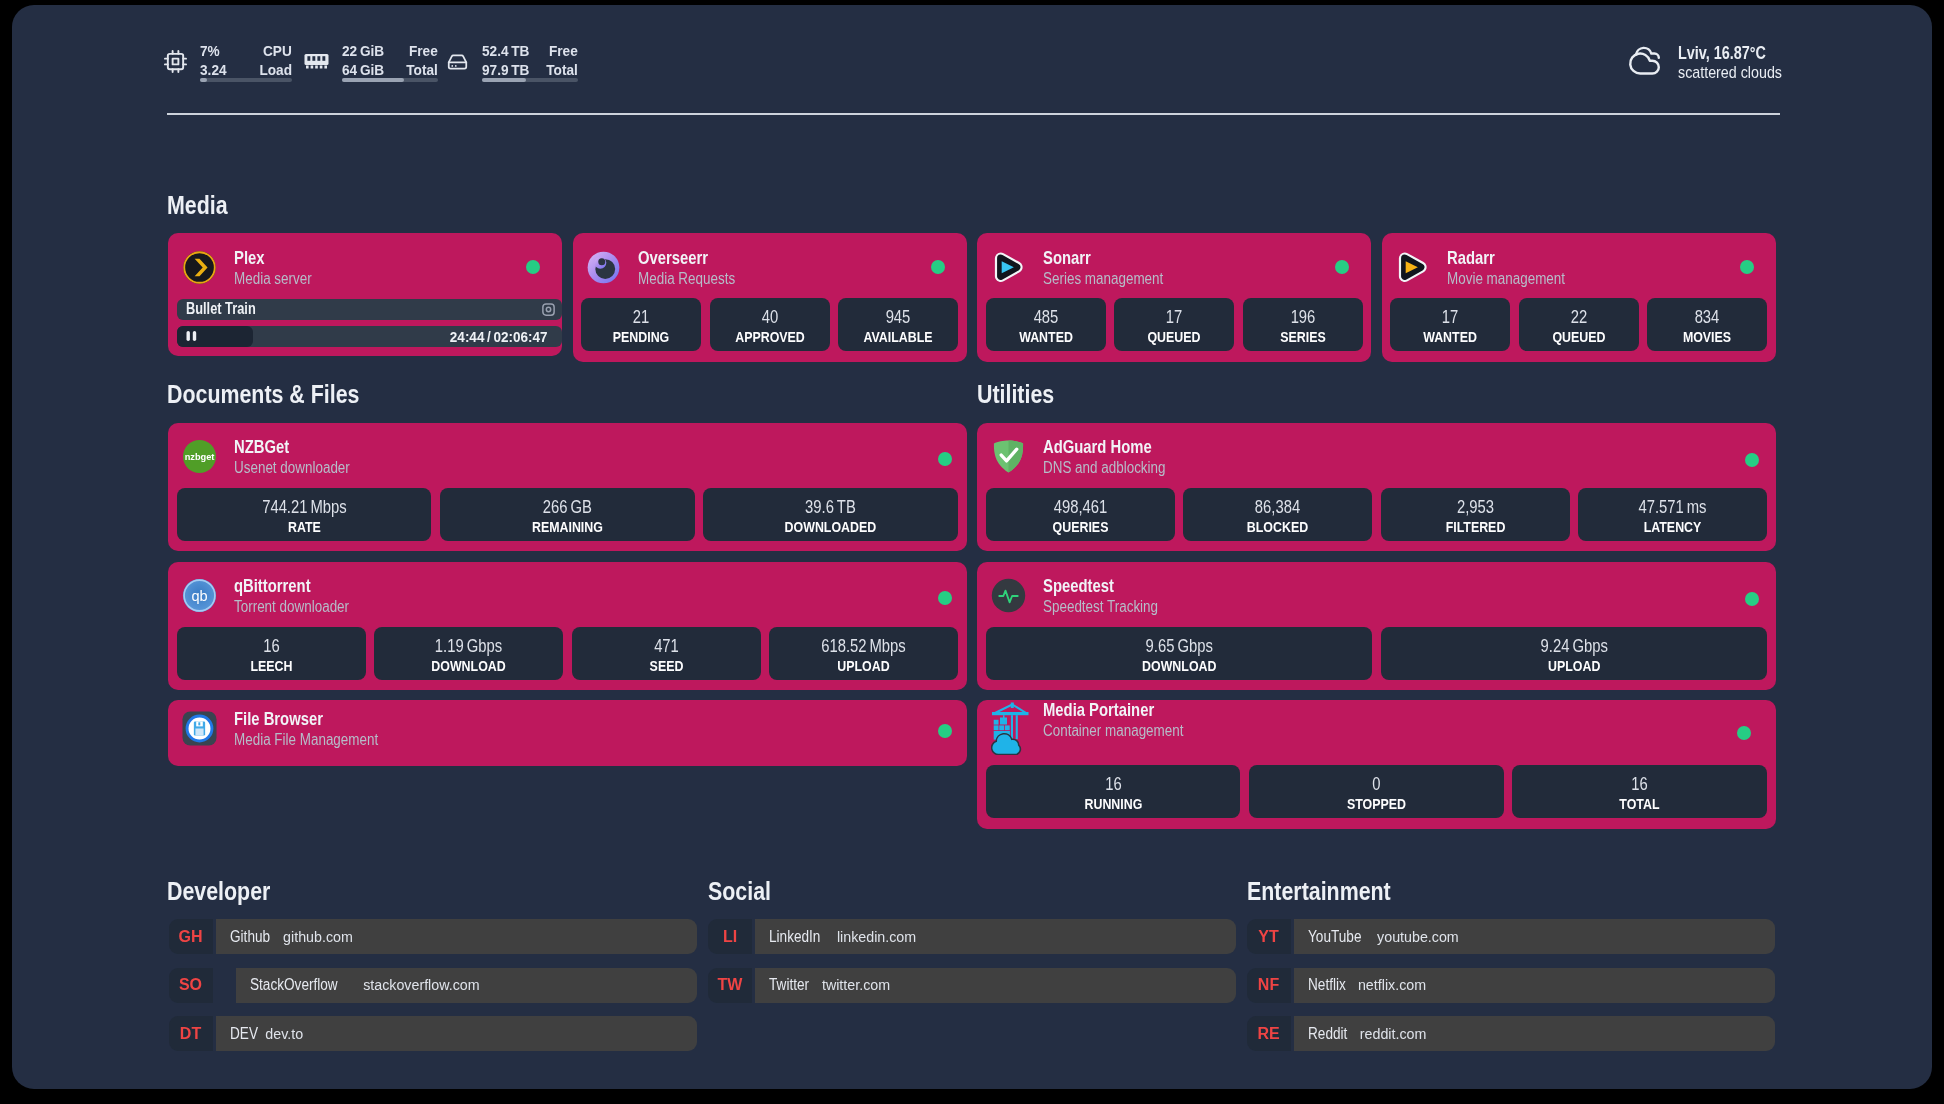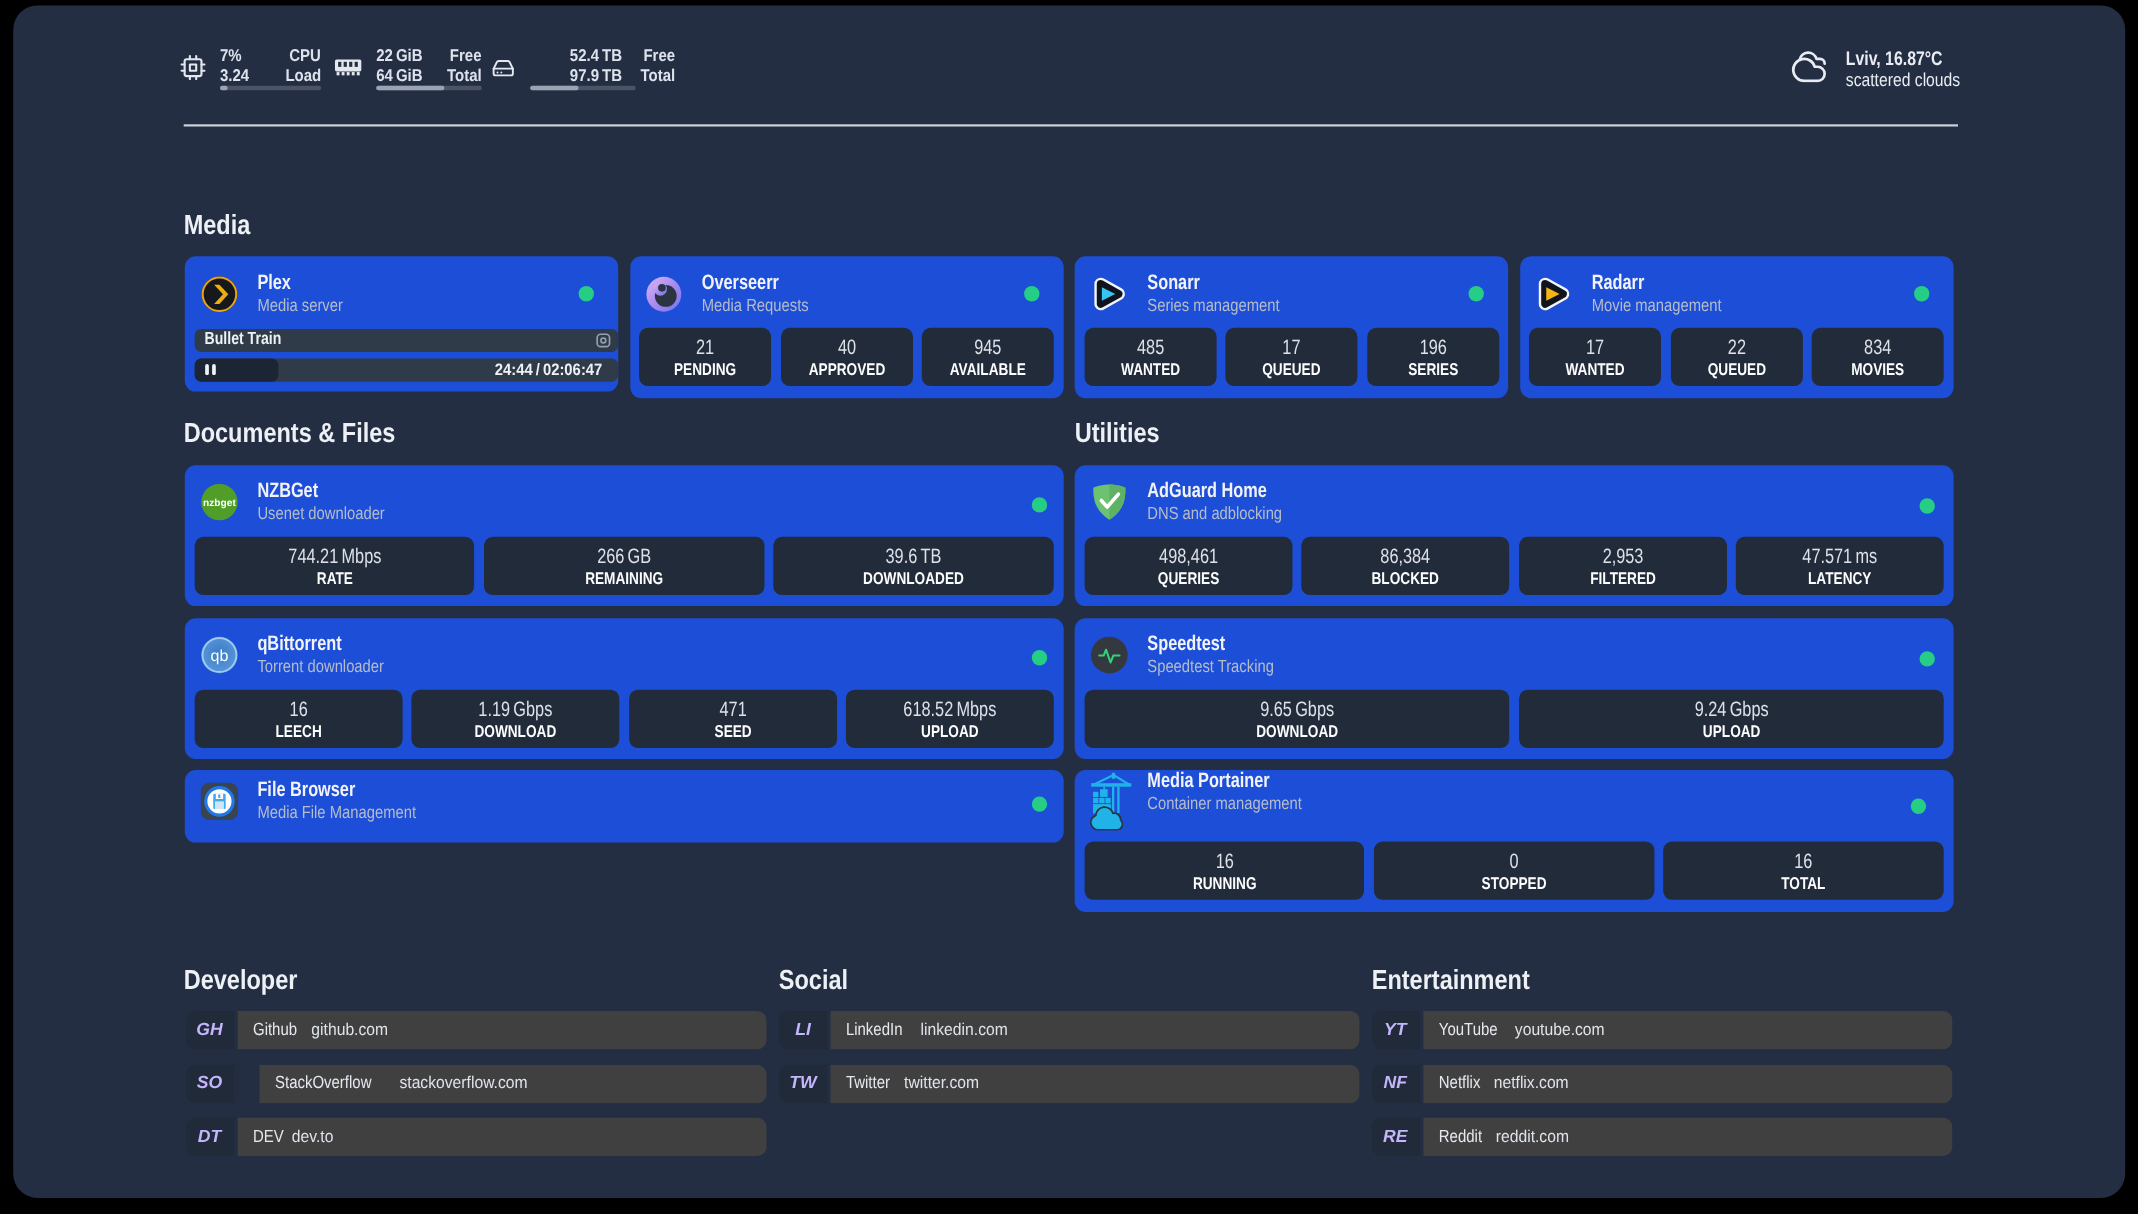--- a/index.html
+++ b/index.html
@@ -28,21 +28,21 @@
 
   .weather { position:absolute; left:1666px; top:39px; color:#e9edf3; }
   .weather .l1 { font-size:18px; font-weight:bold; height:19px; line-height:19px; transform:scaleX(0.8); transform-origin:left; white-space:nowrap; }
   .weather .l2 { font-size:17px; height:17px; line-height:17px; margin-top:1px; transform:scaleX(0.84); transform-origin:left; white-space:nowrap; }
 
   .hr { position:absolute; left:155px; top:108px; width:1613px; height:2px; background:#ccd2db; }
 
   
   h2 { position:absolute; color:#edf0f5; font-size:25px; font-weight:bold; line-height:26px; transform:scaleX(0.855); transform-origin:left top; white-space:nowrap; }
 
-  .card { position:absolute; background:#1d4ed8; border-radius:10px; }
+  .card { position:absolute; background:#be185d; border-radius:10px; }
   .chead { position:absolute; left:13.5px; top:16.5px; display:flex; }
   .icon35 { width:35px; height:35px; flex:0 0 35px; }
   .ct { margin-left:17px; }
   .ct .t { font-size:19px; font-weight:bold; color:#f1f3f7; height:20px; line-height:20px; margin-top:-2px; transform:scaleX(0.78); transform-origin:left; white-space:nowrap; }
   .ct .s { font-size:16px; color:#b6bdc9; height:17px; line-height:17px; margin-top:2px; transform:scaleX(0.84); transform-origin:left; white-space:nowrap; }
   .dot { position:absolute; width:14px; height:14px; border-radius:50%; background:#26cd84; top:27px; right:22px; }
 
   .stats { position:absolute; left:8.5px; right:8.5px; top:65px; height:53px; display:flex; gap:8.5px; }
   .sbox { flex:1; background:#222b3a; border-radius:8px; text-align:center; padding-top:8px; }
   .sbox .n { font-size:19px; color:#dde1e9; height:21px; line-height:21px; transform:scaleX(0.78); white-space:nowrap; }
@@ -52,22 +52,22 @@
   .prow { position:absolute; left:9px; width:384.5px; background:#303b49; border-radius:6px; }
   .ptitle { top:66px; height:20.5px; }
   .ptitle { padding-left:9px; }
   .ptitle .tt { font-size:16px; font-weight:bold; color:#eef1f5; line-height:20.5px; transform:scaleX(0.8); transform-origin:left; }
   .pplayer { top:92.5px; height:21px;padding-left:13px; }
   .pfill { position:absolute; left:0; top:0; bottom:0; width:76px; background:#1c2533; border-radius:6px; }
   .ptime { position:absolute; right:14px; top:0; line-height:21px; font-size:15px; font-weight:bold; color:#eef1f5; transform:scaleX(0.9); transform-origin:right; }
 
   
   .lrow { position:absolute; height:35px; border-radius:9px; overflow:hidden; display:flex; }
-  .lab { width:47px; background:#202a39; color:#c4b5fd; font-size:16px; font-weight:bold;
-    display:flex; align-items:center; justify-content:center; border-right:3px solid #242e43;font-style:italic; }
+  .lab { width:47px; background:#202a39; color:#ef4444; font-size:16px; font-weight:bold;
+    display:flex; align-items:center; justify-content:center; border-right:3px solid #242e43; }
   .lbar { flex:1; background:#404040; display:flex; align-items:center; 
     padding:0 8px 0 14px; color:#e6e9ef; font-size:16px; }
   .lbar span:first-child { transform:scaleX(0.85); transform-origin:left; }
   .lbar .dom { font-size:15.5px; color:#dfe3ea; transform:scaleX(0.92) !important; transform-origin:right !important; }
 </style>
 </head>
 <body>
 <div class="window">
 
   <svg class="abs" style="left:152px; top:45px;" width="23" height="23" viewBox="0 0 24 24" fill="none" stroke="#e3e7ee" stroke-width="2" stroke-linecap="round" stroke-linejoin="round">
@@ -127,21 +127,21 @@
   <div class="bar" style="left:330px; top:72.5px; width:96px;">
       <i style="width:65%"></i>
     </div>
 
   <svg class="abs" style="left:434px; top:46px;" width="23" height="21" viewBox="0 0 24 24" fill="none" stroke="#e3e7ee" stroke-width="2" stroke-linecap="round" stroke-linejoin="round">
     <line x1="22" y1="13" x2="2" y2="13"></line>
     <path d="M5.45 6.11 2 13v5a2 2 0 0 0 2 2h16a2 2 0 0 0 2-2v-5l-3.45-6.89A2 2 0 0 0 16.76 5H7.24a2 2 0 0 0-1.79 1.11z"></path>
     <line x1="6" y1="17" x2="6.01" y2="17"></line>
       <line x1="10" y1="17" x2="10.01" y2="17"></line>
   </svg>
-  <div class="metric" style="left:470px; top:36px; width:96px;margin-left:36px;">
+  <div class="metric" style="left:470px; top:36px; width:96px;">
     <div class="rows">
       <div class="r">
           <span>52.4 TB</span>
           <span>Free</span>
         </div>
       <div class="r">
           <span>97.9 TB</span>
           <span>Total</span>
         </div>
     </div>

